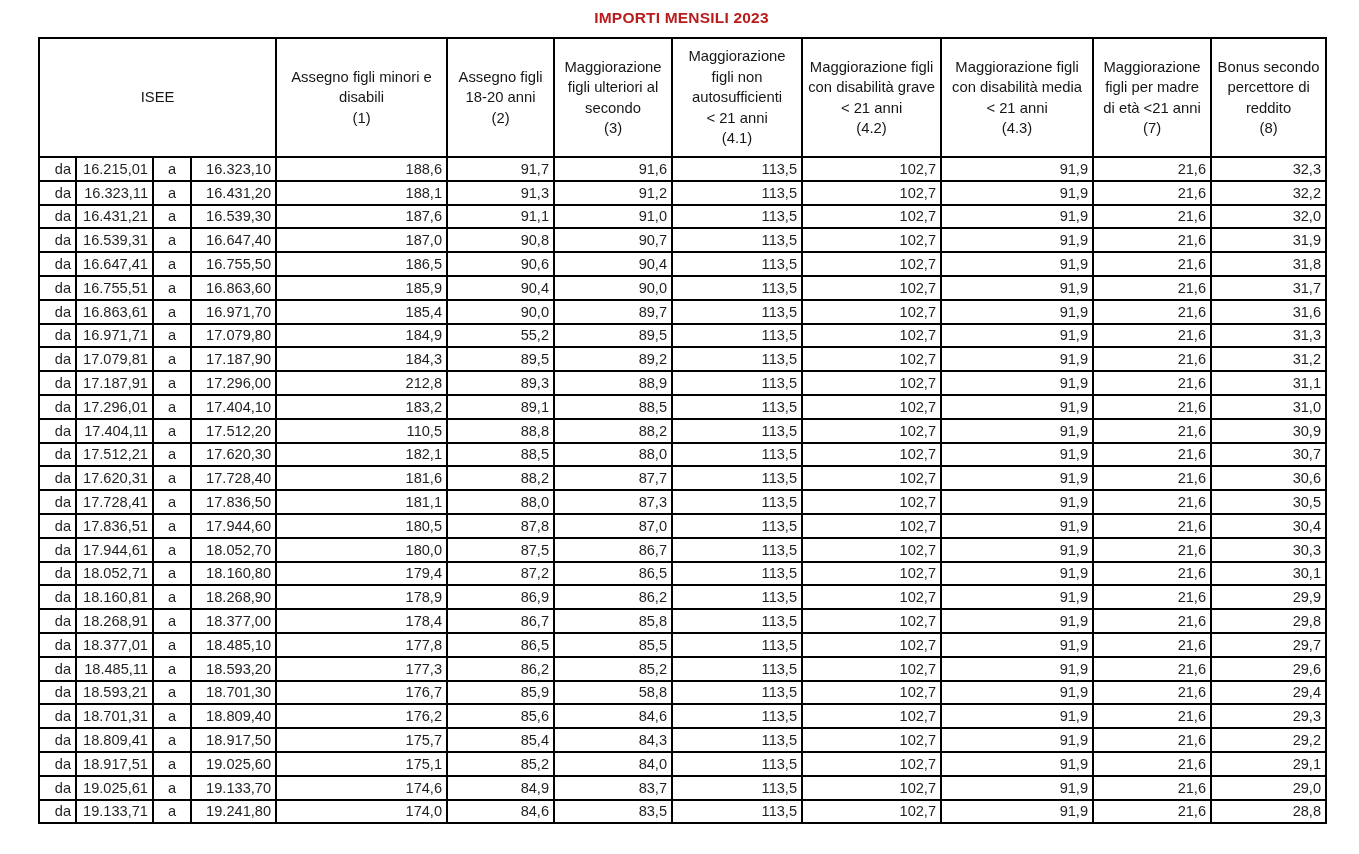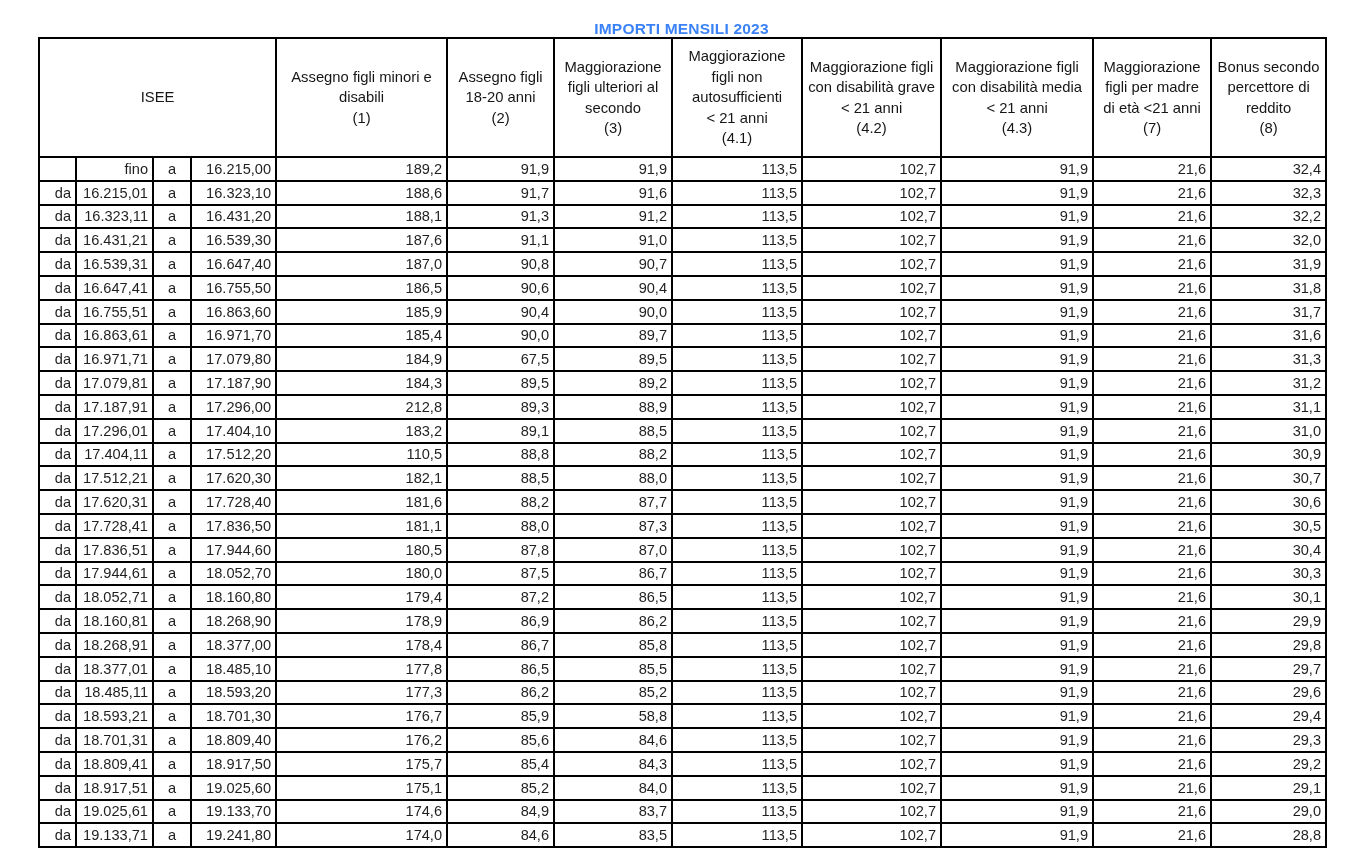--- a/index.html
+++ b/index.html
@@ -11,27 +11,27 @@
     position: relative;
     width: 1359px;
     height: 854px;
     background: #ffffff;
     overflow: hidden;
     font-family: "Liberation Sans", "DejaVu Sans", sans-serif;
     color: #1c1c1c;
   }
   .doc-title {
     position: absolute;
-    top: 20px;
+    top: 9px;
     left: 38px;
     width: 1287px;
     text-align: center;
     font-size: 15.5px;
     font-weight: bold;
-    color: #3b82f6;
+    color: #b91c1c;
     letter-spacing: 0.2px;
   }
   .table-wrap {
     position: absolute;
     top: 37px;
     left: 38px;
   }
   table.importi {
     border-collapse: collapse;
     table-layout: fixed;
@@ -127,34 +127,20 @@
 di età &lt;21 anni
 (7)</th>
             <th>Bonus secondo
 percettore di
 reddito
 (8)</th>
           </tr>
       </thead>
       <tbody id="table-body">
 
-      <tr>
-            <td class="cell-da"></td>
-            <td class="cell-from">fino</td>
-            <td class="cell-a">a</td>
-            <td class="cell-to">16.215,00</td>
-            <td class="cell-num">189,2</td>
-            <td class="cell-num">91,9</td>
-            <td class="cell-num">91,9</td>
-            <td class="cell-num">113,5</td>
-            <td class="cell-num">102,7</td>
-            <td class="cell-num">91,9</td>
-            <td class="cell-num">21,6</td>
-            <td class="cell-num">32,4</td>
-          </tr>
           <tr>
             <td class="cell-da">da</td>
             <td class="cell-from">16.215,01</td>
             <td class="cell-a">a</td>
             <td class="cell-to">16.323,10</td>
             <td class="cell-num">188,6</td>
             <td class="cell-num">91,7</td>
             <td class="cell-num">91,6</td>
             <td class="cell-num">113,5</td>
             <td class="cell-num">102,7</td>
@@ -245,21 +231,21 @@
             <td class="cell-num">91,9</td>
             <td class="cell-num">21,6</td>
             <td class="cell-num">31,6</td>
           </tr>
           <tr>
             <td class="cell-da">da</td>
             <td class="cell-from">16.971,71</td>
             <td class="cell-a">a</td>
             <td class="cell-to">17.079,80</td>
             <td class="cell-num">184,9</td>
-            <td class="cell-num">67,5</td>
+            <td class="cell-num">55,2</td>
             <td class="cell-num">89,5</td>
             <td class="cell-num">113,5</td>
             <td class="cell-num">102,7</td>
             <td class="cell-num">91,9</td>
             <td class="cell-num">21,6</td>
             <td class="cell-num">31,3</td>
           </tr>
           <tr>
             <td class="cell-da">da</td>
             <td class="cell-from">17.079,81</td>

